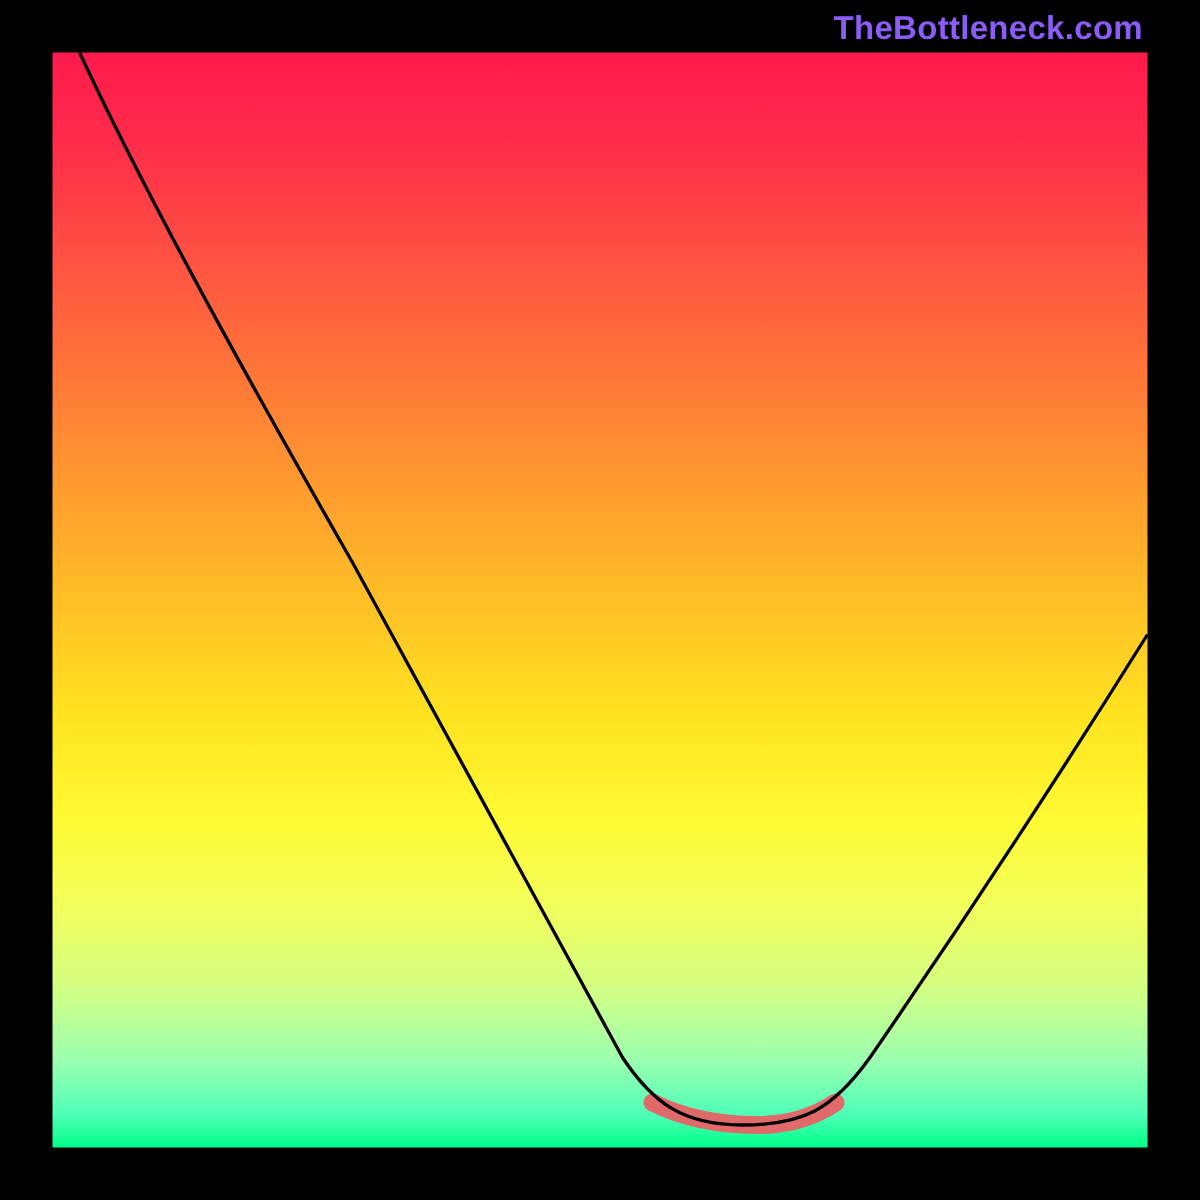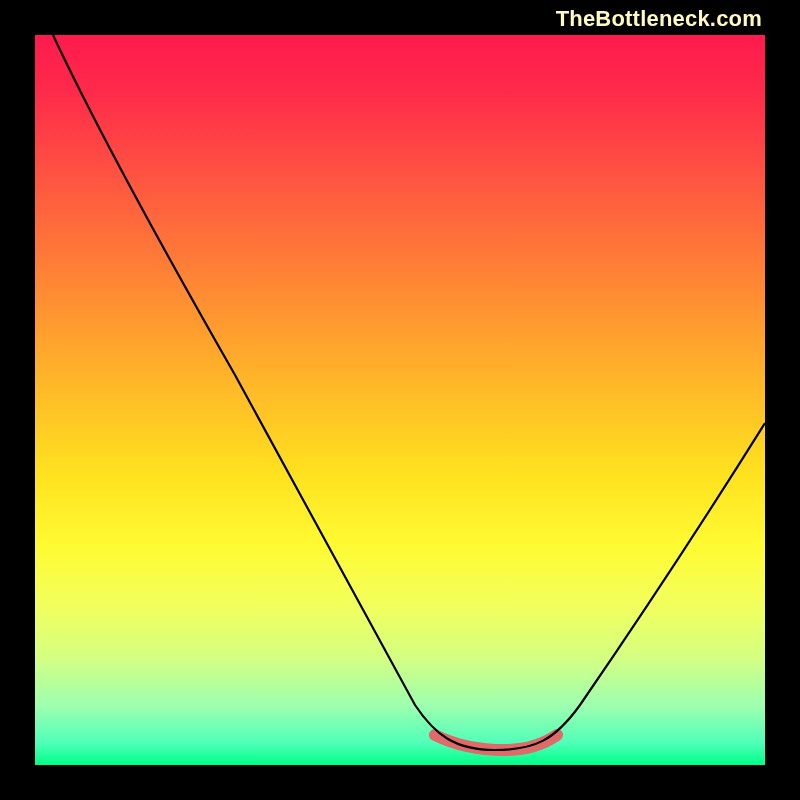--- a/index.html
+++ b/index.html
@@ -31,21 +31,21 @@
       #00ff88 100%
     );
   }
   .watermark {
     position: absolute;
     top: 6px;
     right: 38px;
     font-family: Arial, Helvetica, sans-serif;
     font-size: 22px;
     font-weight: 600;
-    color: #fef9c3;
+    color: #8b5cf6;
     letter-spacing: 0.2px;
   }
   svg.curve {
     position: absolute;
     left: 35px;
     top: 35px;
     width: 730px;
     height: 730px;
     overflow: visible;
   }

